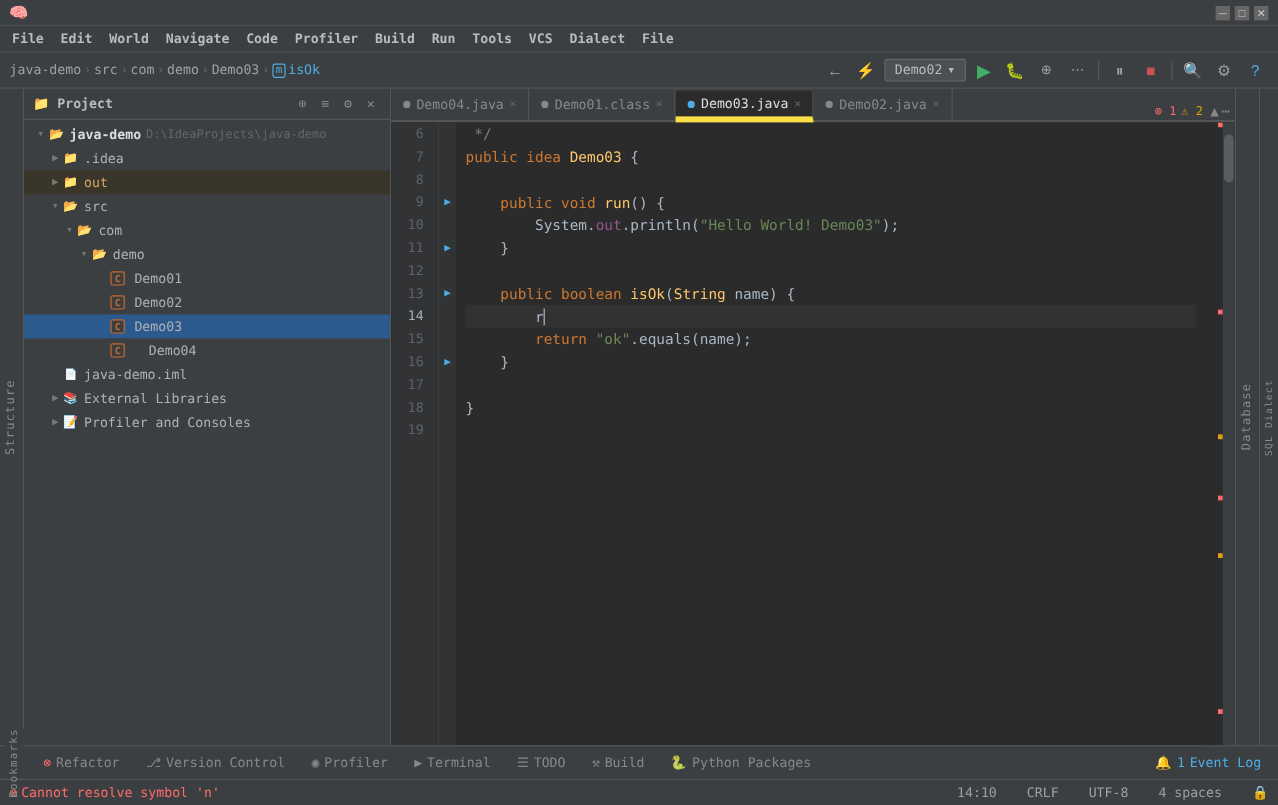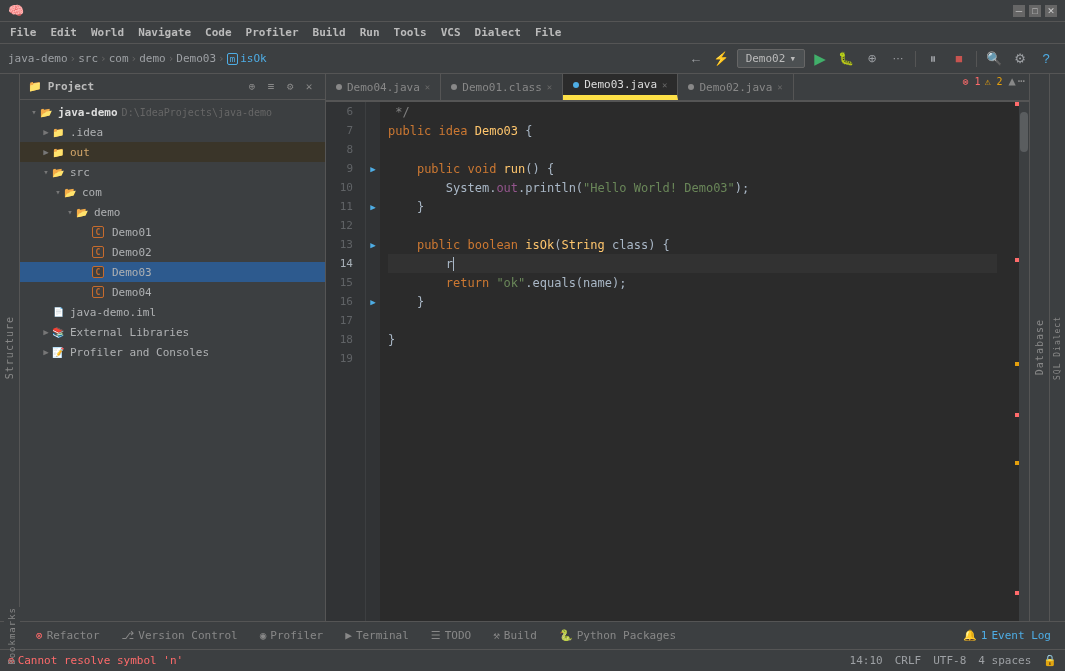--- a/index.html
+++ b/index.html
@@ -154,21 +154,21 @@
       display: flex;
       flex-direction: column;
       overflow: hidden;
     }
 
     
     .tab-bar {
       height: 28px;
       background: #3c3f41;
       display: flex;
-      align-items: flex-start;
+      align-items: flex-end;
       border-bottom: 2px solid #555;
       flex-shrink: 0;
     }
     .tab {
       height: 26px;
       padding: 0 10px;
       display: flex;
       align-items: center;
       gap: 5px;
       cursor: pointer;
@@ -289,21 +289,21 @@
       border-top: 1px solid #555;
       display: flex;
       align-items: center;
       padding: 0 8px;
       font-size: 11px;
       color: #9da0a4;
       flex-shrink: 0;
       gap: 8px;
     }
     .status-error { color: #ff6b6b; display: flex; align-items: center; gap: 3px; }
-    .status-right { margin-left: auto; display: flex; gap: 12px; justify-content: center; }
+    .status-right { margin-left: auto; display: flex; gap: 25px; justify-content: center; }
 
     
     .bottom-tabs {
       height: 28px;
       background: #3c3f41;
       display: flex;
       align-items: center;
       border-top: 1px solid #555;
       flex-shrink: 0;
       padding: 0 4px;
@@ -509,21 +509,21 @@
         <span class="indent" style="width:56px;"></span>
         <span class="tree-arrow" style="visibility:hidden;">▶</span>
         <span class="tree-icon java-icon-c">C</span>
         <span class="tree-label" style="margin-left:4px;">Demo03</span>
       </div>
 
       <div class="tree-item">
         <span class="indent" style="width:56px;"></span>
         <span class="tree-arrow" style="visibility:hidden;">▶</span>
         <span class="tree-icon java-icon-c">C</span>
-        <span class="tree-label" style="margin-left:4px;">Demo04</span>
+        <span class="tree-label" style="margin-left:16px;">Demo04</span>
       </div>
 
       <div class="tree-item">
         <span class="indent" style="width:16px;"></span>
         <span class="tree-arrow" style="visibility:hidden;">▶</span>
         <span class="tree-icon" style="color:#888; font-size:9px;">📄</span>
         <span class="tree-label">java-demo.iml</span>
       </div>
 
       <div class="tree-item">
@@ -629,21 +629,21 @@
           <span class="plain">        </span><span class="plain">System.</span><span class="this">out</span><span class="plain">.println(</span><span class="str">"Hello World! Demo03"</span><span class="plain">);</span>
         </div>
 
         <div class="code-line">
           <span class="plain">    }</span>
         </div>
 
         <div class="code-line"><span> </span></div>
 
         <div class="code-line">
-          <span class="plain">    </span><span class="kw">public </span><span class="kw">boolean </span><span class="fn">isOk</span><span class="plain">(</span><span class="cls">String</span><span class="plain"> class) {</span>
+          <span class="plain">    </span><span class="kw">public </span><span class="kw">boolean </span><span class="fn">isOk</span><span class="plain">(</span><span class="cls">String</span><span class="plain"> name) {</span>
         </div>
 
         <div class="code-line current-line">
           <span class="plain">        </span><span class="plain error-underline">r</span><span class="cursor"></span>
         </div>
 
         <div class="code-line">
           <span class="plain">        </span><span class="kw">return </span><span class="str">"ok"</span><span class="plain">.equals(name);</span>
         </div>
 

